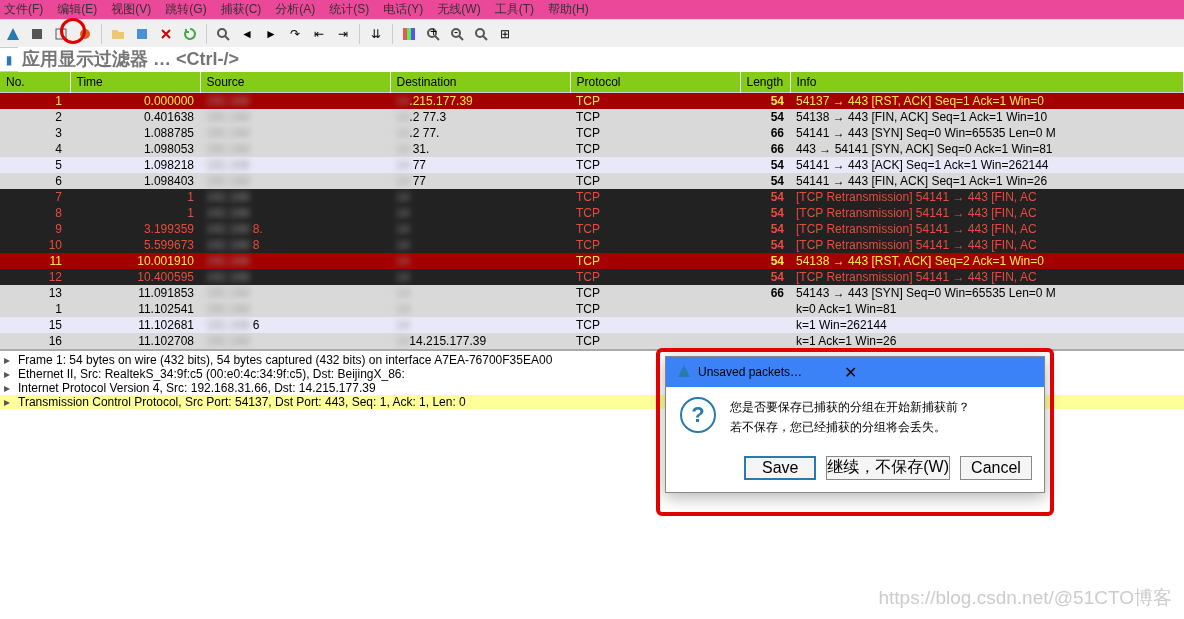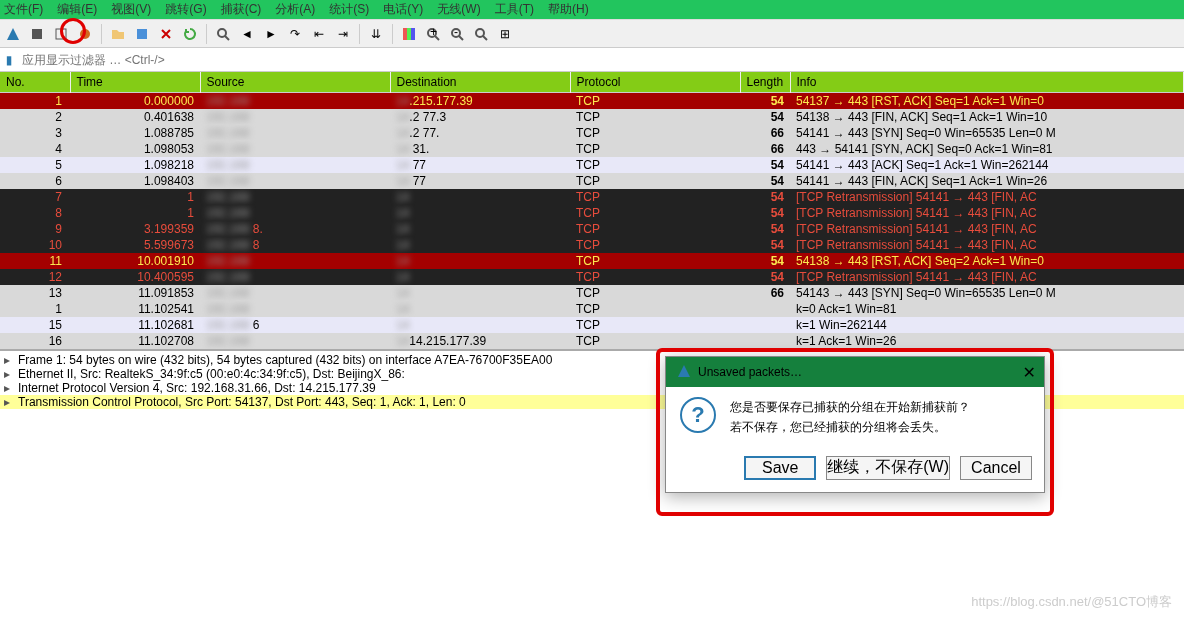--- a/index.html
+++ b/index.html
@@ -1,28 +1,28 @@
 <!DOCTYPE html>
 <html><head>
 <meta charset="utf-8">
 <style>
 * { margin: 0; padding: 0; box-sizing: border-box; font-family: "Microsoft YaHei", Arial, sans-serif; font-size: 12px; }
 body { background: #fff; width: 1184px; height: 619px; overflow: hidden; position: relative; }
 
-.menubar { background: #22c55e; height: 20px; display: flex; align-items: center; padding: 0 4px; gap: 14px; color: #333; border-bottom: 1px solid #ddd;}
+.menubar { background: #ec4899; height: 20px; display: flex; align-items: center; padding: 0 4px; gap: 14px; color: #333; border-bottom: 1px solid #ddd;}
 .menubar span { cursor: default; }
 
 .toolbar { background: #f0f0f0; height: 28px; display: flex; align-items: center; padding: 0 2px; gap: 2px; border-bottom: 1px solid #ccc;}
 .tb-btn { width: 22px; height: 22px; display: flex; align-items: center; justify-content: center; border: 1px solid transparent; }
 .tb-sep { width: 1px; height: 20px; background: #ccc; margin: 0 3px; }
 .red-circle { position: absolute; top: 18px; left: 60px; width: 26px; height: 26px; border: 3px solid #e00000; border-radius: 50%; pointer-events: none; }
 
 .filterbar { background: #fff; height: 24px; display: flex; align-items: center; border-bottom: 1px solid #ccc; }
 .filterbar .icon { width: 18px; text-align: center; color: #2a7ab0; }
-.filterbar input { flex: 1; border: none; outline: none; font-size: 12px; color: #8b5cf6; padding: 2px 4px;}
+.filterbar input { flex: 1; border: none; outline: none; font-size: 18px; color: #8b5cf6; padding: 2px 4px; font-weight: bold;}
 
 .packet-table { width: 100%; font-family: Consolas, monospace; font-size: 13px; border-collapse: collapse; }
 .pkt-head { background: #84cc16; border-bottom: 1px solid #ccc; }
 .pkt-head th { text-align: left; padding: 3px 6px; font-weight: normal; color: #000; border-right: 1px solid #eee;}
 .pkt-row td { padding: 1px 6px; white-space: nowrap; overflow: hidden; }
 .c-no { width: 70px; text-align: right; padding-right: 8px !important;}
 .c-time { width: 130px; text-align: right; }
 .c-src { width: 190px; }
 .c-dst { width: 180px; }
 .c-proto { width: 170px; margin-left: 24px; }
@@ -33,32 +33,32 @@
 .row-lavender { background: #e8e8f8; color: #000; }
 .row-black { background: #222; color: #e74c3c; }
 .blur { filter: blur(3px); color: #999 !important; }
 
 .details-pane { border-top: 2px solid #aaa; background: #fff; padding: 2px 0; font-family: Consolas, monospace; font-size: 13px; }
 .details-pane .line { padding: 0 4px; display: flex; align-items: center; gap: 4px;}
 .details-pane .highlight { background: #ffff99; }
 .tri { display:inline-block; width:10px; color:#555;}
 
 .dialog { position: absolute; top: 356px; left: 665px; width: 380px; background: #fff; border: 1px solid #888; box-shadow: 0 4px 16px rgba(0,0,0,0.3); }
-.dialog-title { height: 30px; display: flex; align-items: center; justify-content: space-between; padding: 0 8px 0 10px; background: #15803d; gap: 42px; }
+.dialog-title { height: 30px; display: flex; align-items: center; padding: 0 8px 0 10px; background: #3b82f6; gap: 42px; }
 .dialog-title .tt { display: flex; align-items: center; gap: 6px; font-size: 13px;}
 .dialog-body { display: flex; padding: 10px 14px; gap: 14px; }
 .dialog-body .qicon { width: 36px; height: 36px; border-radius: 50%; border: 2px solid #2a7ab0; color: #2a7ab0; font-size: 22px; font-weight: bold; display: flex; align-items: center; justify-content: center;}
 .dialog-body .msg { font-size: 13px; line-height: 1.7; }
 .dialog-actions { display: flex; justify-content: flex-end; gap: 10px; padding: 8px 12px 12px; }
 .dlg-btn { min-width: 72px; height: 24px; border: 1px solid #888; background: #f5f5f5; font-size: 16px; cursor: default;}
 .dlg-btn.primary { border: 2px solid #2a7ab0; }
 
 .red-box { position: absolute; top: 348px; left: 656px; width: 398px; height: 168px; border: 4px solid #e00000; border-radius: 6px; pointer-events: none; }
 
-.watermark { position: absolute; bottom: 8px; right: 12px; color: #ccc; font-size: 13px; }
+.watermark { position: absolute; bottom: 8px; right: 12px; color: #ccc; font-size: 19px; }
 </style>
 </head>
 <body>
 
 <div class="menubar">
   <span>文件(F)</span>
   <span>编辑(E)</span>
   <span>视图(V)</span>
   <span>跳转(G)</span>
   <span>捕获(C)</span>

